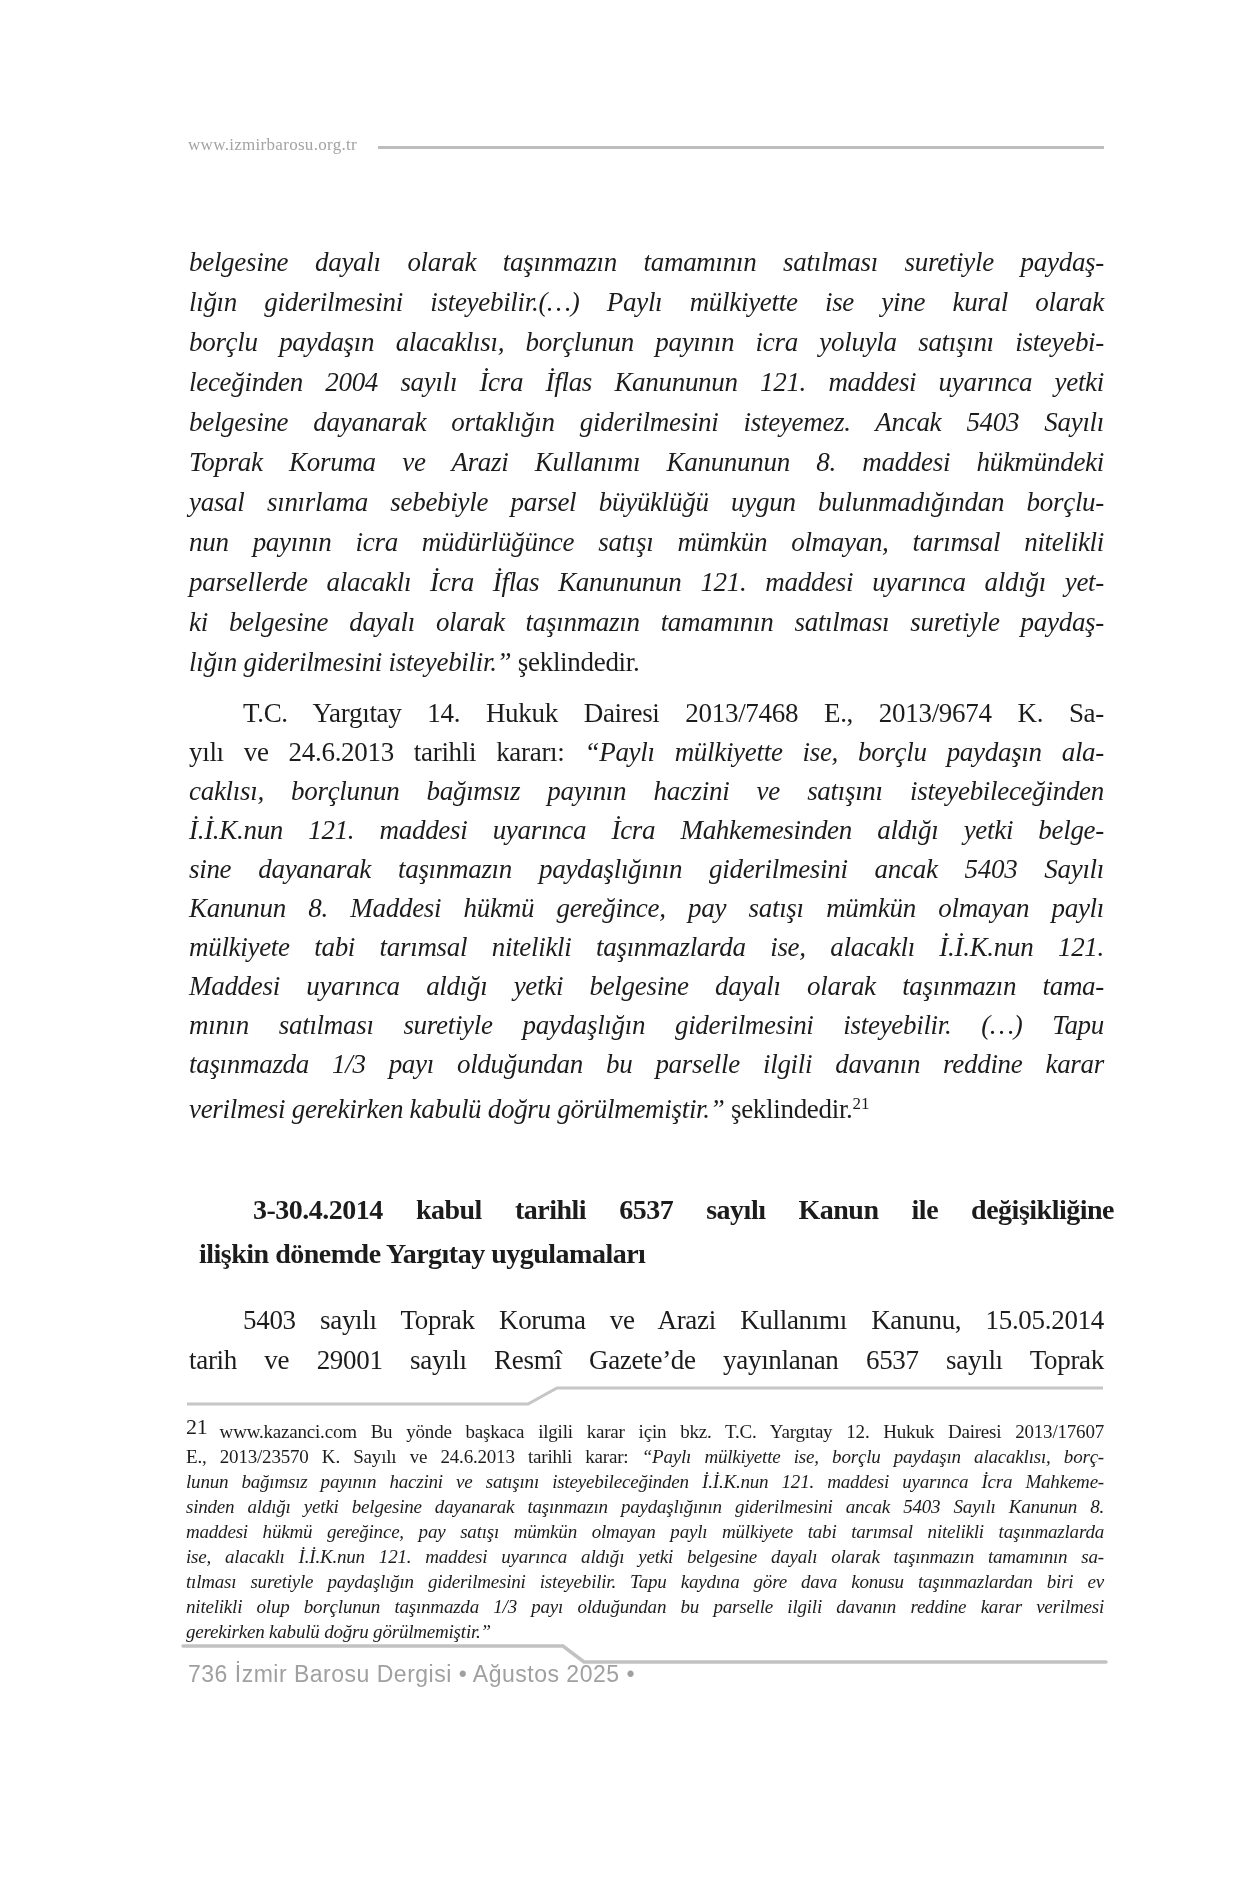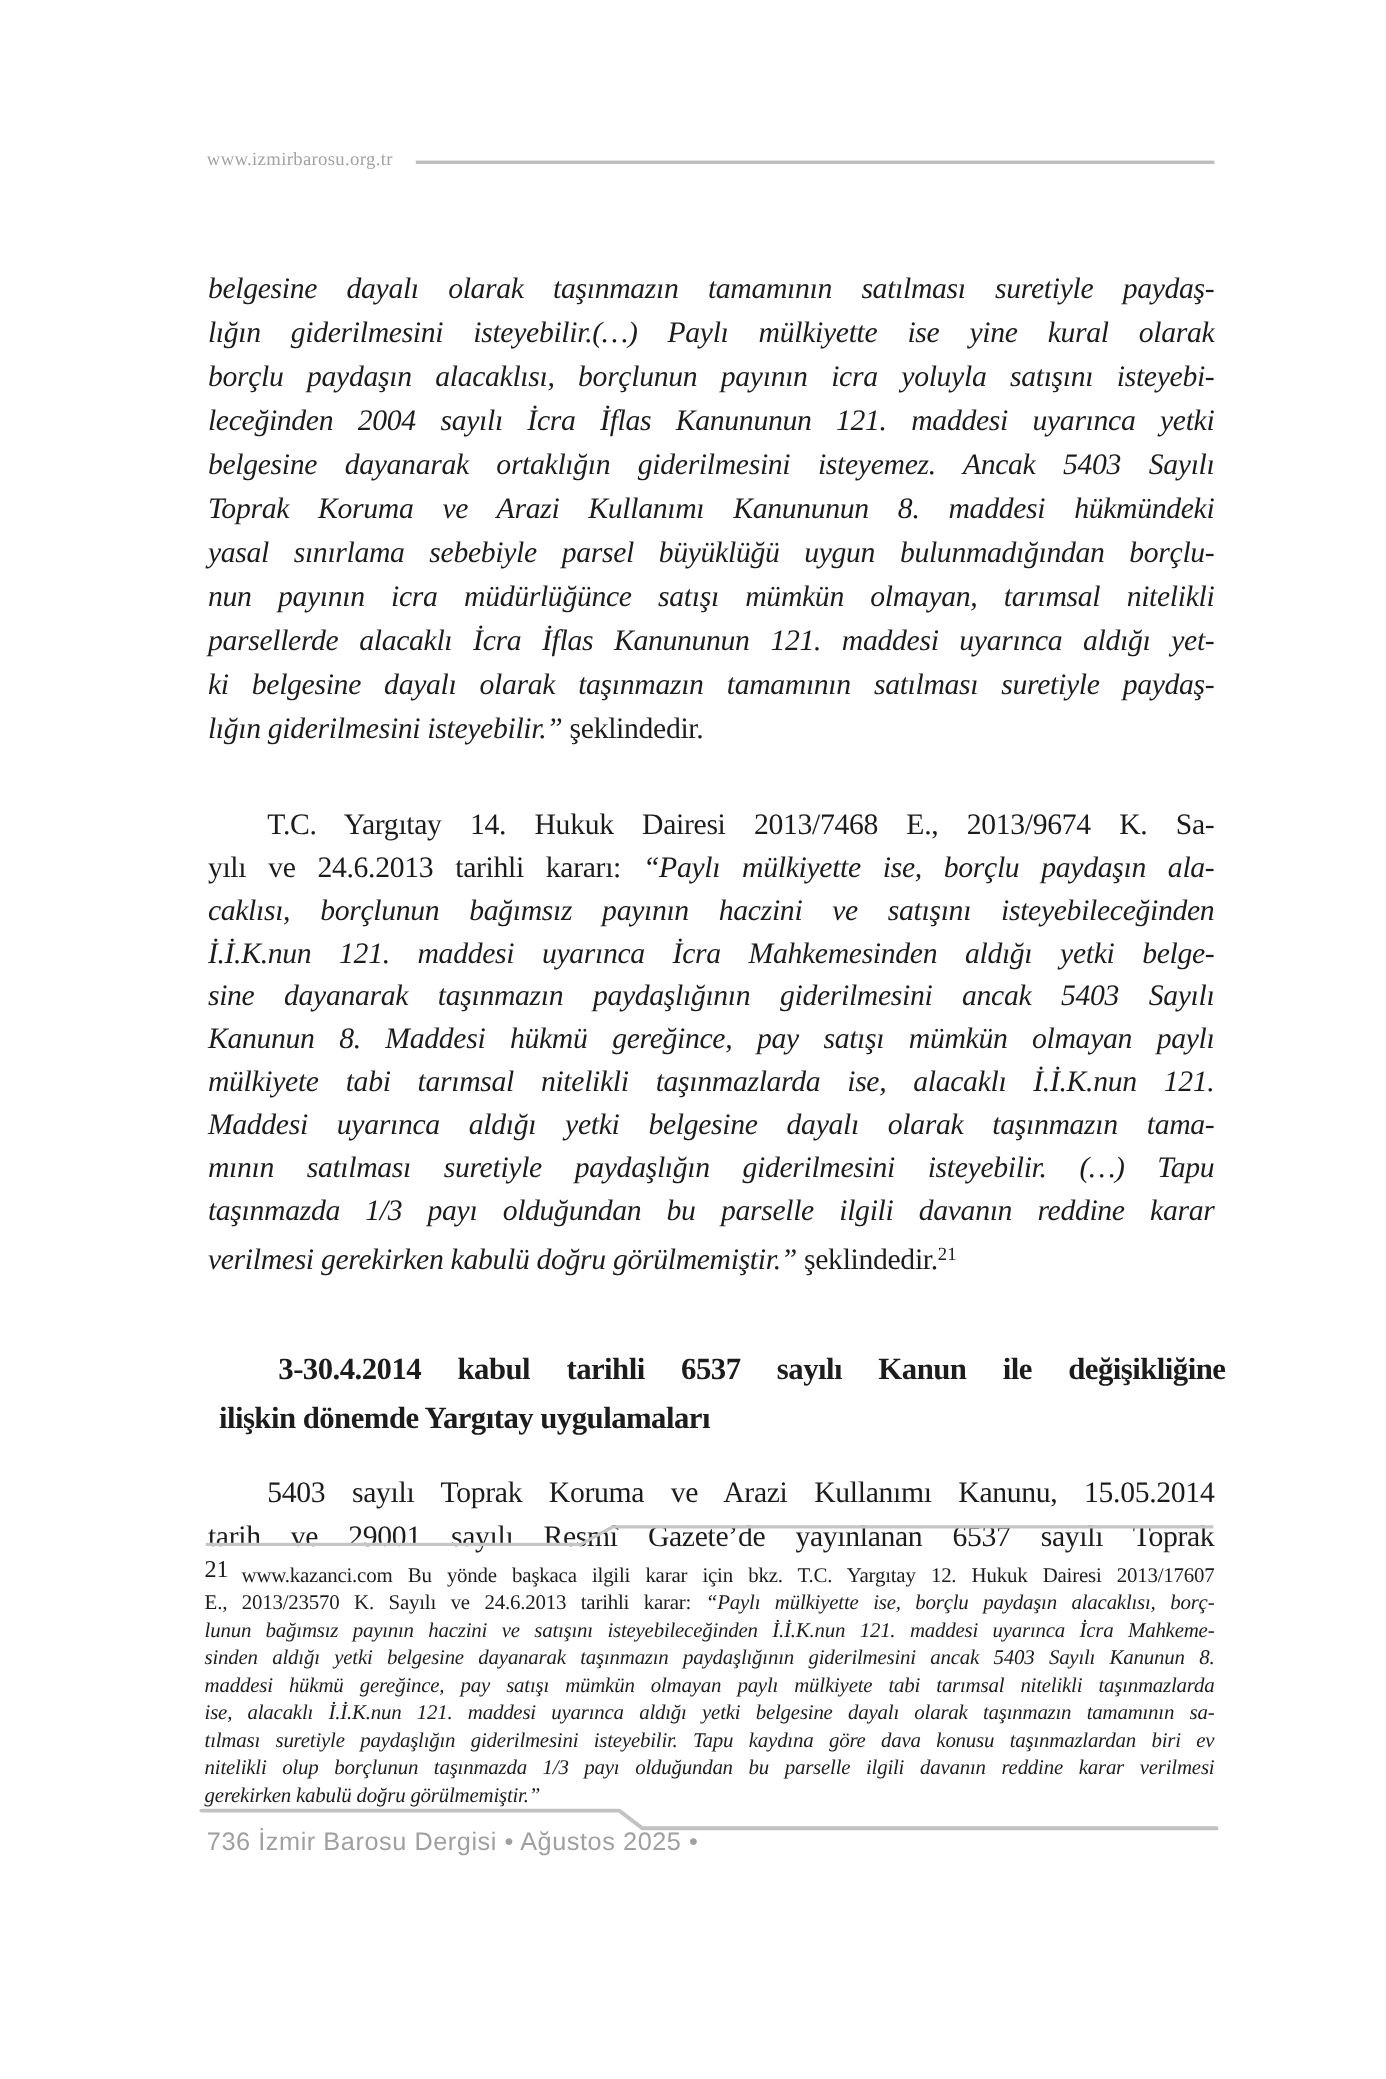--- a/index.html
+++ b/index.html
@@ -21,21 +21,21 @@
   #para1{left:189px;top:200px;width:915px;margin-top:42px;}
   #para2{left:189px;top:694px;width:915px;line-height:39px;}
   #heading{
     left:199px;top:1188px;width:915px;
     font-size:28px;line-height:44px;letter-spacing:-0.5px;font-weight:bold;
   }
   #para3{left:189px;top:1300px;width:915px;}
   #footnote{left:186px;top:1414px;width:918px;font-size:19px;line-height:25px;letter-spacing:-0.2px;}
   .ln{text-align:justify;text-align-last:justify;}
   .ln.last{text-align-last:left;}
-  .ln.ind{text-indent:54px;margin-top:36px;}
+  .ln.ind{text-indent:54px;}
   .it{font-style:italic;}
   .ro{font-style:normal;}
   .bd{font-weight:bold;font-style:normal;}
   .sup{font-size:17px;vertical-align:9px;letter-spacing:0;font-style:normal;}
   .fnum{font-size:22px;vertical-align:4px;padding-right:12px;font-style:normal;}
   
   #fnsep{left:185px;top:1384px;}
   #ftrline{left:180px;top:1642px;}
   
   .ftr-text{

